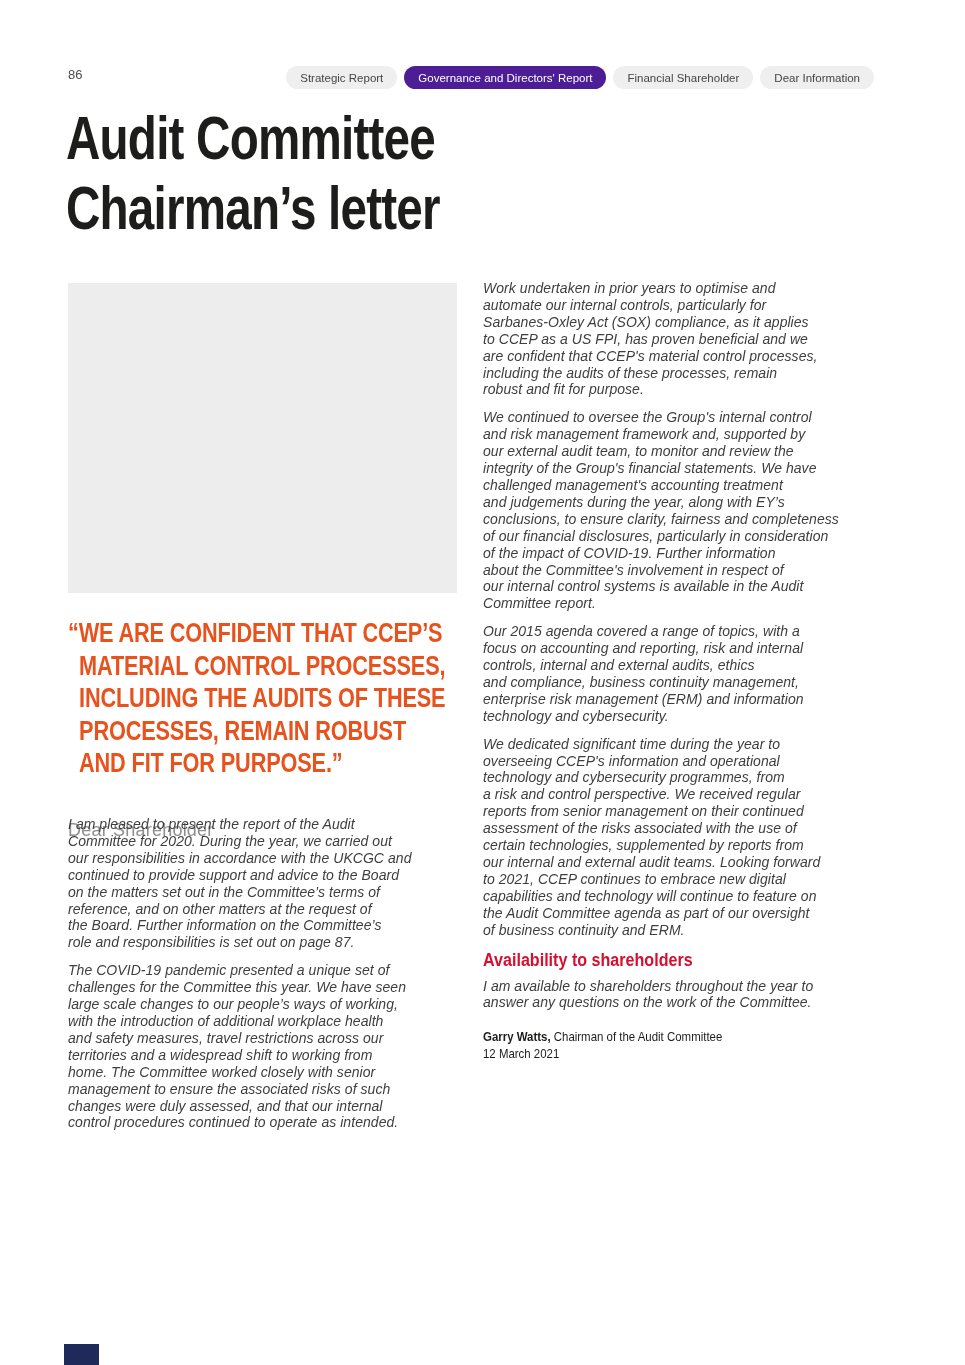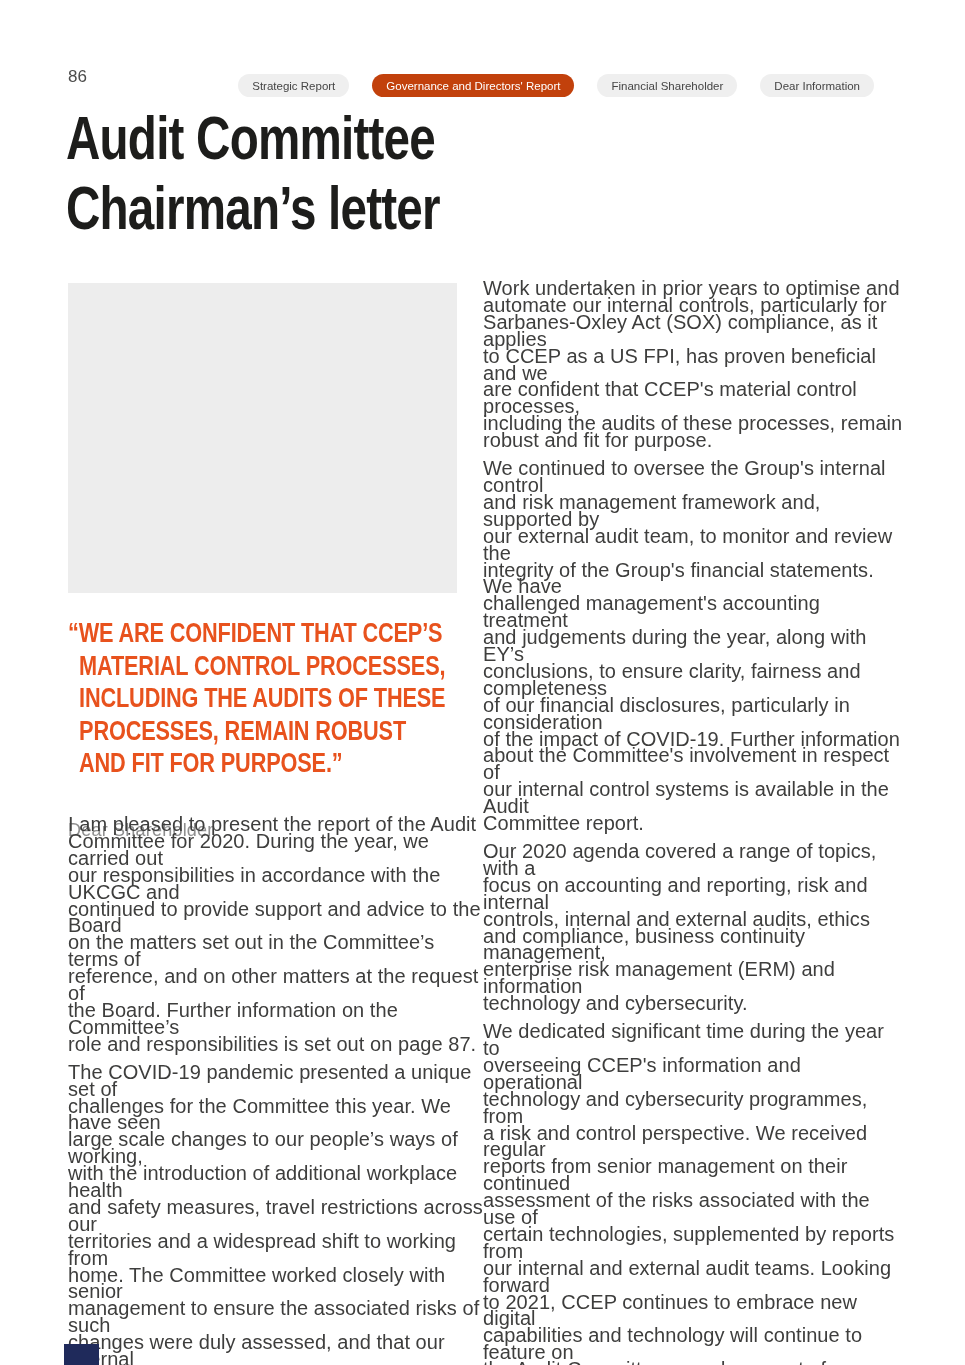--- a/index.html
+++ b/index.html
@@ -6,33 +6,33 @@
   html, body { width: 965px; height: 1365px; }
   body {
     position: relative;
     background: #ffffff;
     font-family: "Liberation Sans", "DejaVu Sans", sans-serif;
     color: #3e3e3d;
     overflow: hidden;
   }
   .page-number {
     position: absolute; left: 68px; top: 67px;
-    font-size: 17px; color: #4c4c4b;
+    font-size: 13px; color: #4c4c4b;
   }
   .tabs {
-    position: absolute; top: 74px; right: 91px;
-    display: flex; gap: 23px; align-items: center;
+    position: absolute; top: 66px; right: 91px;
+    display: flex; gap: 7px; align-items: center;
   }
   .tab {
     height: 23px; display: flex; align-items: center;
     padding: 0 14px; border-radius: 12px;
     background: #efefef; color: #454545;
     font-size: 11.5px; white-space: nowrap; cursor: pointer;
   }
-  .tab.active { background: #c2410c; color: #ffffff; }
+  .tab.active { background: #4c1d95; color: #ffffff; }
   .page-title {
     position: absolute; left: 66px; top: 103px;
     font-size: 61px; font-weight: 800; line-height: 70px;
     letter-spacing: -1px; color: #1d1d1b;
     transform: scaleX(0.78); transform-origin: left top;
     white-space: pre-line;
   }
   .photo {
     position: absolute; left: 68px; top: 283px;
     width: 389px; height: 310px; background: #ededed;
@@ -47,23 +47,23 @@
   }
   .salutation {
     position: absolute; left: 68px; top: 819px;
     font-size: 19px; color: #8f8f8f; letter-spacing: 0.2px;
     transform: scaleX(0.95); transform-origin: left top;
   }
   .col { position: absolute; width: 420px; }
   .col-left  { left: 68px;  top: 816px; }
   .col-right { left: 483px; top: 280px; }
   .body-par {
-    font-size: 20px; line-height: 16.9px; color: #3e3e3d;
+    font-size: 14px; line-height: 16.9px; color: #3e3e3d;
     letter-spacing: 0.05px;
-    white-space: pre-line; margin-bottom: 11px;
+    white-space: pre-line; margin-bottom: 11px; font-style: italic;
   }
   .availability-heading {
     font-size: 17.5px; font-weight: 700; color: #d70f2f;
     transform: scaleX(0.92); transform-origin: left top;
     margin: 8px 0 7px 0; white-space: nowrap;
   }
   .signature {
     margin-top: 17px;
     font-size: 13px; line-height: 17px; color: #1d1d1b;
     transform: scaleX(0.88); transform-origin: left top;
@@ -134,38 +134,40 @@
 our external audit team, to monitor and review the
 integrity of the Group's financial statements. We have
 challenged management's accounting treatment
 and judgements during the year, along with EY’s
 conclusions, to ensure clarity, fairness and completeness
 of our financial disclosures, particularly in consideration
 of the impact of COVID-19. Further information
 about the Committee's involvement in respect of
 our internal control systems is available in the Audit
 Committee report.</p>
-  <p class="body-par">Our 2020 agenda covered a range of topics, with a
+  <p class="body-par">Our 2015 agenda covered a range of topics, with a
 focus on accounting and reporting, risk and internal
 controls, internal and external audits, ethics
 and compliance, business continuity management,
 enterprise risk management (ERM) and information
 technology and cybersecurity.</p>
   <p class="body-par">We dedicated significant time during the year to
 overseeing CCEP's information and operational
 technology and cybersecurity programmes, from
 a risk and control perspective. We received regular
 reports from senior management on their continued
 assessment of the risks associated with the use of
 certain technologies, supplemented by reports from
 our internal and external audit teams. Looking forward
 to 2021, CCEP continues to embrace new digital
 capabilities and technology will continue to feature on
 the Audit Committee agenda as part of our oversight
 of business continuity and ERM.</p>
   <h2 class="availability-heading">Availability to shareholders</h2>
+  <p class="body-par">I am available to shareholders throughout the year to
+answer any questions on the work of the Committee.</p>
   <div class="signature">
     <div><span class="name">Garry Watts,</span><span> Chairman of the Audit Committee</span></div>
     <div>12 March 2021</div>
   </div>
 </div>
 
 <div class="corner-tab"></div>
 
 </body></html>

